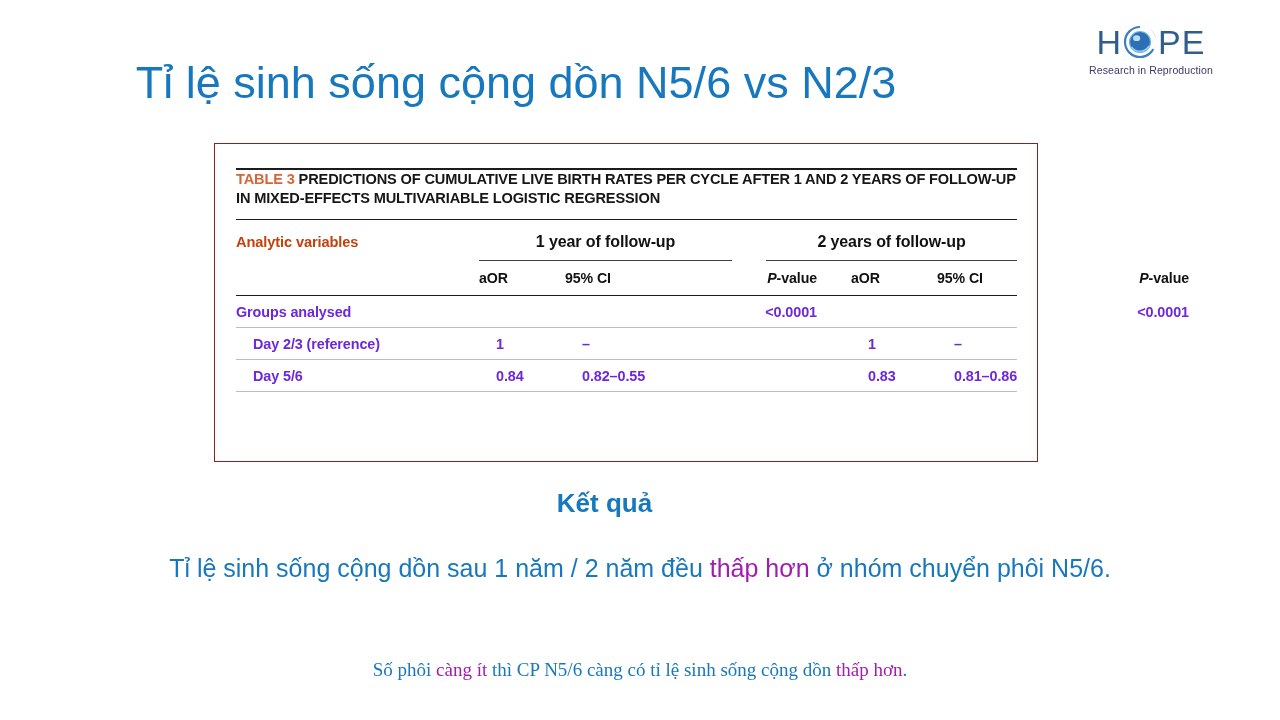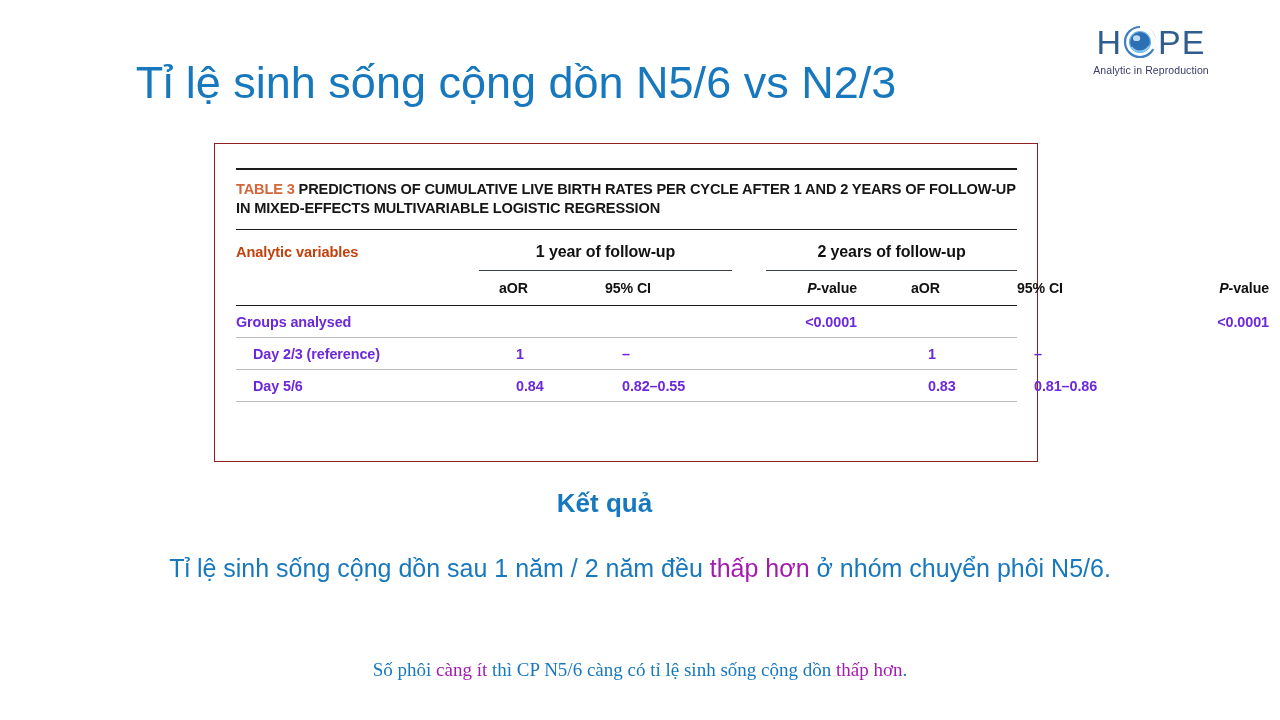--- a/index.html
+++ b/index.html
@@ -92,21 +92,20 @@
     height: 0;
     border-top: 2.5px solid #1c1c1c;
     margin-top: 24px;
   }
   .tbl-caption {
     font-size: 14.6px;
     font-weight: bold;
     color: #161616;
     line-height: 1.30;
     letter-spacing: -0.15px;
-    margin-top: 10px;
     text-transform: uppercase;
   }
   .tbl-caption .tbl-num { color: #d4663a; }
 
   .rule-mid {
     height: 0;
     border-top: 1.6px solid #1c1c1c;
     margin-top: 11px;
   }
 
@@ -145,21 +144,21 @@
   .spanrules { display: flex; }
 
   .hdr-row2 { margin-top: 9px; }
   .subhdr {
     font-size: 14.2px;
     font-weight: bold;
     color: #111;
     letter-spacing: -0.1px;
   }
   .subhdr i { font-style: italic; }
-  .ta-left   { text-align: left; margin-left: 20px; }
+  .ta-left   { text-align: left; }
   .ta-right  { text-align: right; }
 
   .rule-headbot {
     height: 0;
     border-top: 1.6px solid #1c1c1c;
     margin-top: 9px;
   }
 
   .data-row {
     font-size: 14.4px;
@@ -223,21 +222,21 @@
         <path d="M17 2.3 A14.7 14.7 0 0 1 30 24" fill="none" stroke="#ffffff" stroke-width="3"></path>
         <circle cx="17" cy="17" r="10.5" fill="#2d6fb5"></circle>
         <circle cx="17" cy="17" r="10.5" fill="none" stroke="#6fb6e6" stroke-width="1.2"></circle>
         <ellipse cx="13.6" cy="13.2" rx="3.6" ry="2.9" fill="#cfe7f7" opacity=".9"></ellipse>
         <path d="M8.5 22 A10.5 10.5 0 0 0 26 21" fill="none" stroke="#8fcdf0" stroke-width="1.6"></path>
       </svg>
     </span>
     <span class="logo-letter">P</span>
     <span class="logo-letter">E</span>
   </div>
-  <div class="logo-tagline">Analytic in Reproduction</div>
+  <div class="logo-tagline">Research in Reproduction</div>
 </div>
 
 <div class="slide-title">Tỉ lệ sinh sống cộng dồn N5/6 vs N2/3</div>
 
 <div class="table-figure">
   <div class="tbl-inner">
 
     <div class="rule-top"></div>
 
     <div class="tbl-caption">

